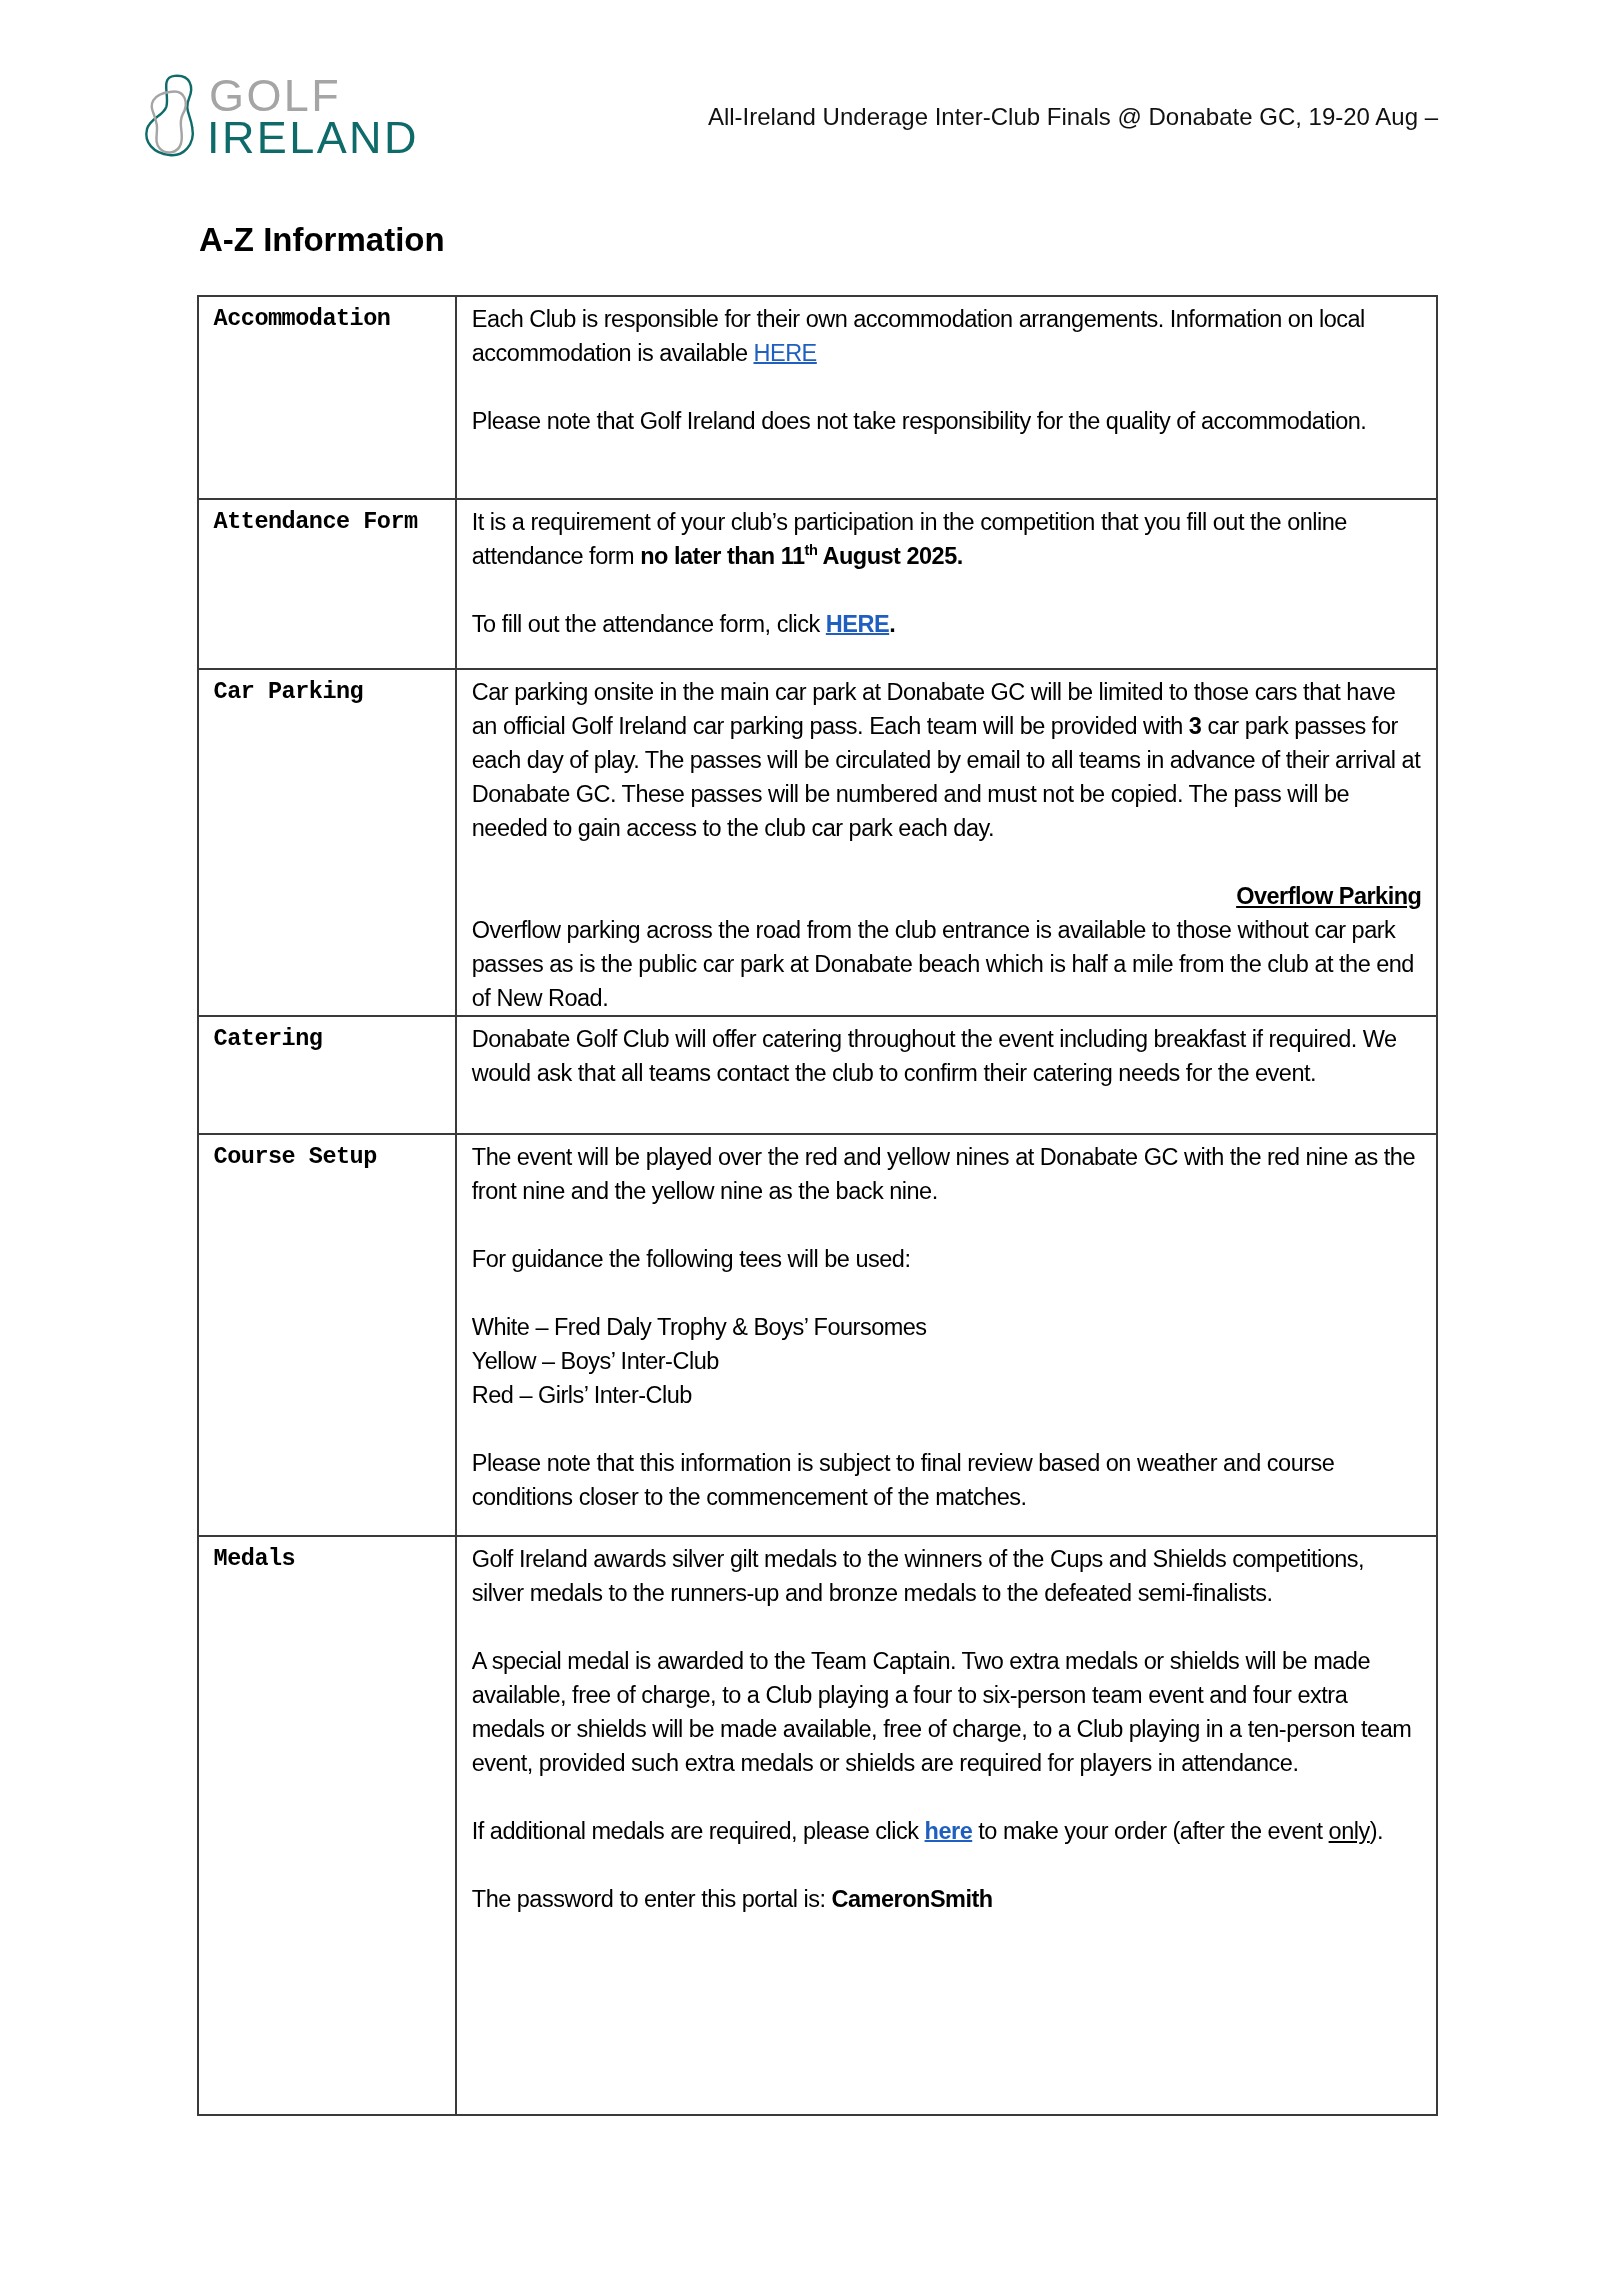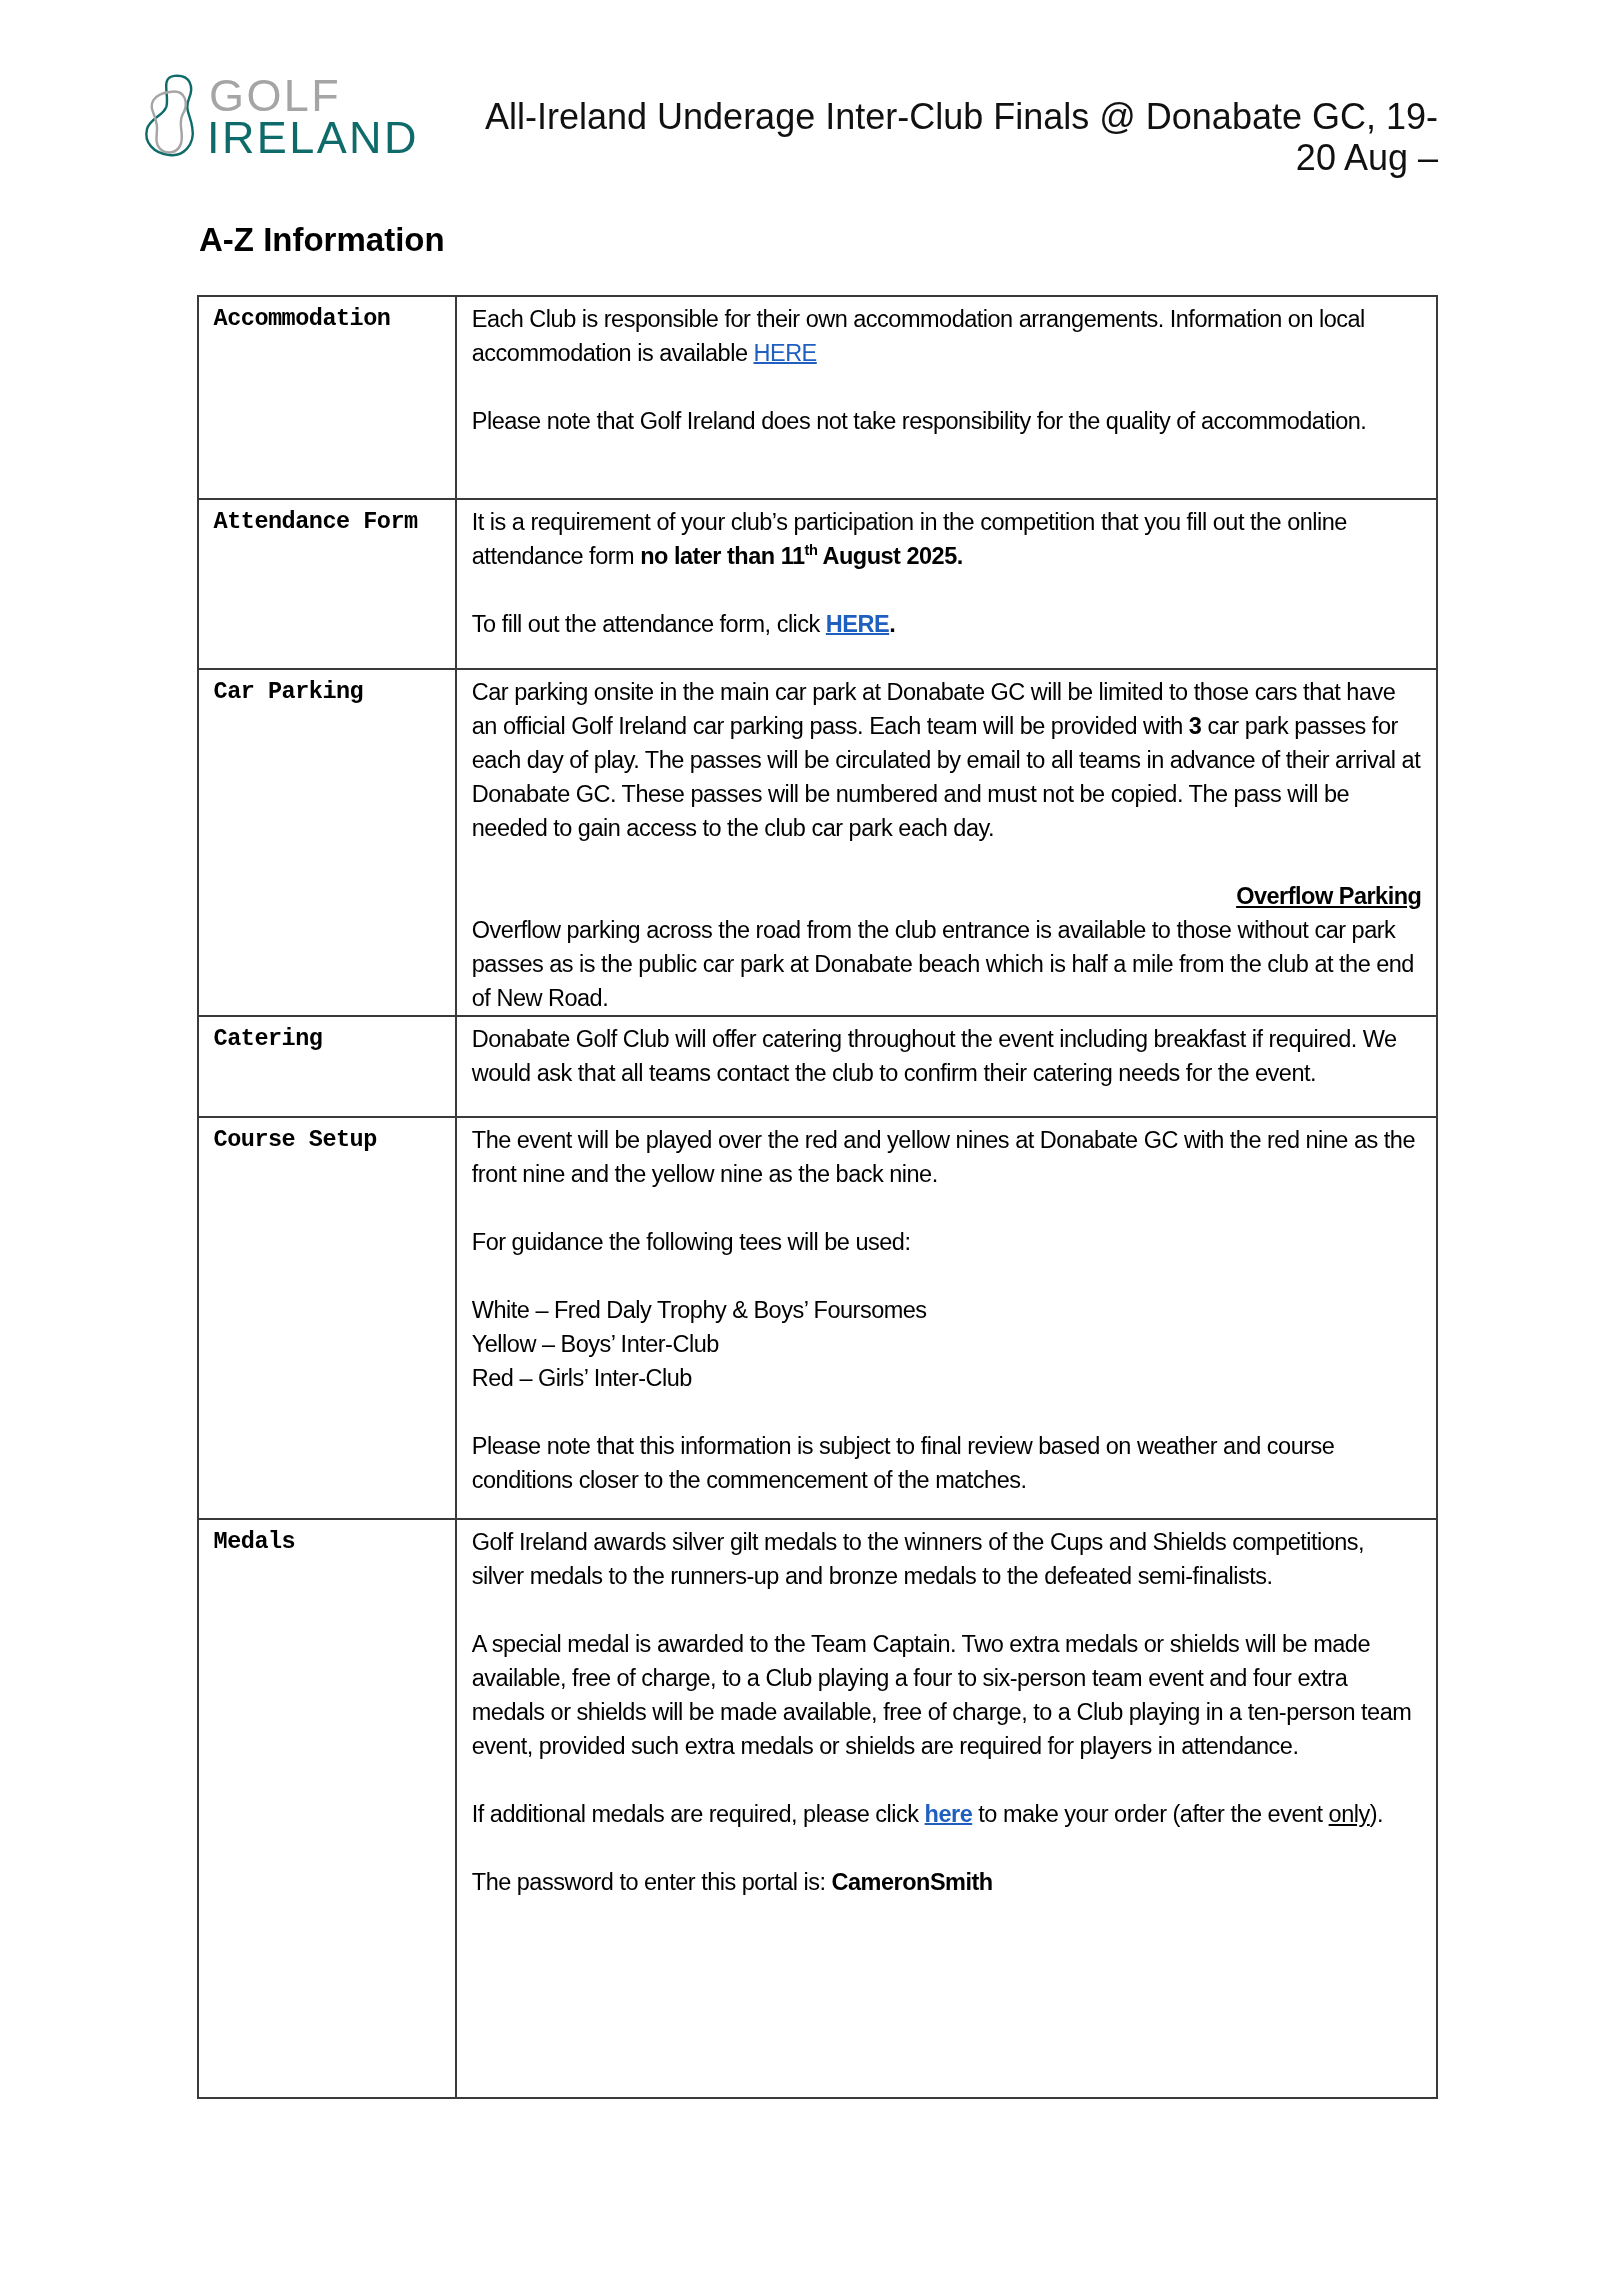--- a/index.html
+++ b/index.html
@@ -7,21 +7,21 @@
          font-family: "Liberation Sans", "DejaVu Sans", sans-serif; color: #000; }
 
   .logo { position: absolute; left: 142px; top: 71px; width: 308px; height: 97px; }
   .logo svg { position: absolute; left: 0; top: 0; }
   .logo .w1 { position: absolute; left: 67px; top: 1.6px; font-size: 45px; color: #a5a5a5;
               letter-spacing: 2.4px; font-weight: normal; line-height: 1; }
   .logo .w2 { position: absolute; left: 65px; top: 44px; font-size: 45px; color: #0f6b6a;
               letter-spacing: 2.4px; line-height: 1; }
 
   .header-title { position: absolute; right: 185px; top: 96px; width: 974px; text-align: right;
-                  font-size: 36px; line-height: 41px; color: #111; }
+                  font-size: 24px; line-height: 41px; color: #111; }
 
   .section-title { position: absolute; left: 199px; top: 221px; font-size: 33px; font-weight: bold; }
 
   table.az { position: absolute; left: 197px; top: 295px; width: 1241px; border-collapse: collapse; }
   table.az td { border: 2px solid #3a3a3a; vertical-align: top; padding: 4.9px 14.6px 0 14.6px;
                 font-size: 23.5px; line-height: 34px; letter-spacing: -0.5px; }
   table.az td.label { width: 227px; font-weight: bold; font-family: Liberation Mono, monospace; }
   .para { margin: 0; }
   .gap { height: 34px; }
   a.link { color: #1f5fbf; text-decoration-thickness: 1.6px; }
@@ -71,21 +71,21 @@
   <tr style="height:307px">
     <td class="label">Car Parking</td>
     <td>
       <p class="para"><span>Car parking onsite in the main car park at Donabate GC will be limited to those cars that have an official Golf Ireland car parking pass. Each team will be provided with </span><span class="b">3</span><span> car park passes for each day of play. The passes will be circulated by email to all teams in advance of their arrival at Donabate GC. These passes will be numbered and must not be copied. The pass will be needed to gain access to the club car park each day.</span></p>
       <div class="gap"></div>
       <p class="para b u">Overflow Parking</p>
       <p class="para">Overflow parking across the road from the club entrance is available to those without car park passes as is the public car park at Donabate beach which is half a mile from the club at the end of New Road.</p>
     </td>
   </tr>
 
-  <tr style="height:101px">
+  <tr style="height:118px">
     <td class="label">Catering</td>
     <td>
       <p class="para">Donabate Golf Club will offer catering throughout the event including breakfast if required. We would ask that all teams contact the club to confirm their catering needs for the event.</p>
     </td>
   </tr>
 
   <tr style="height:402px">
     <td class="label">Course Setup</td>
     <td>
       <p class="para">The event will be played over the red and yellow nines at Donabate GC with the red nine as the front nine and the yellow nine as the back nine.</p>

